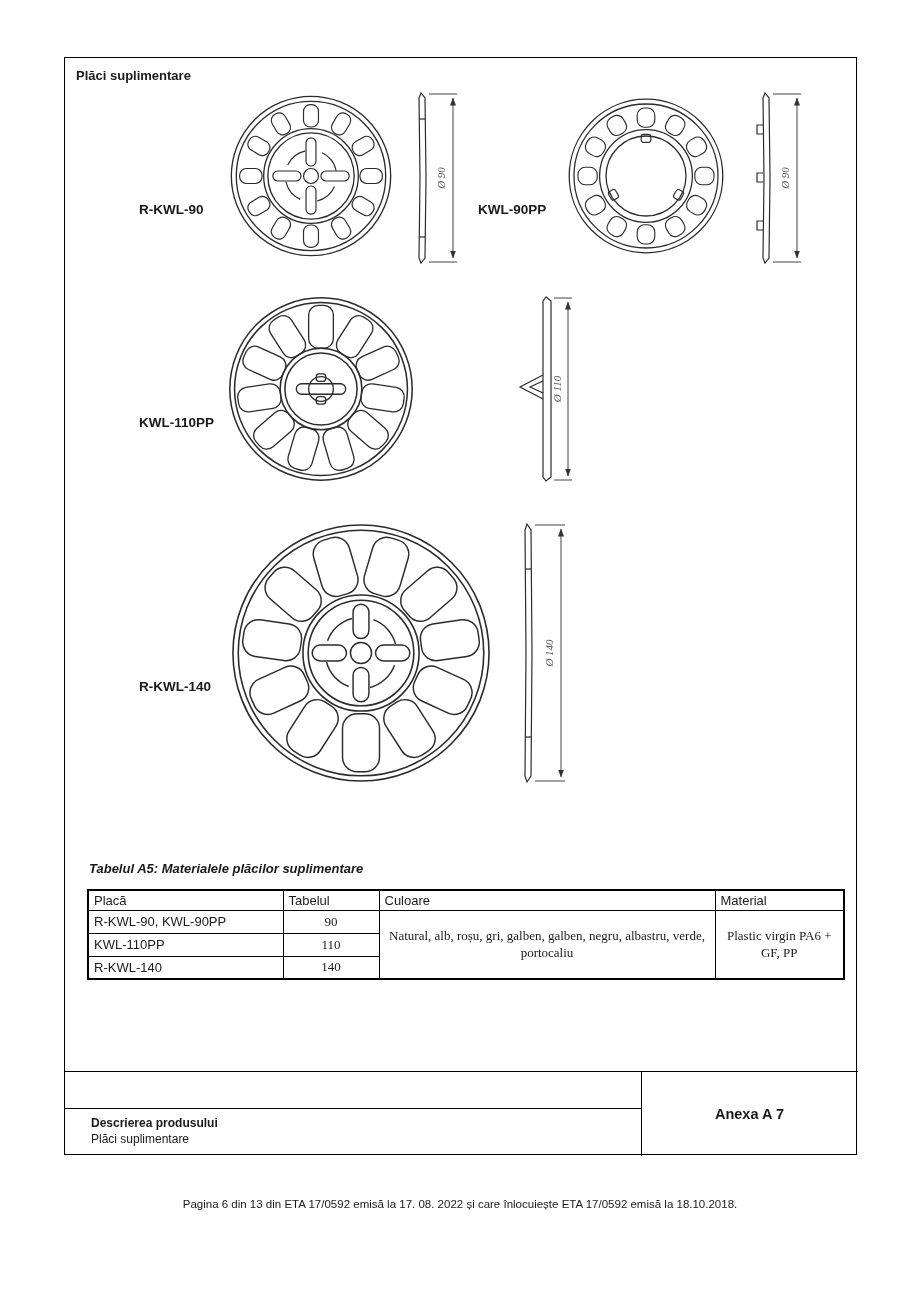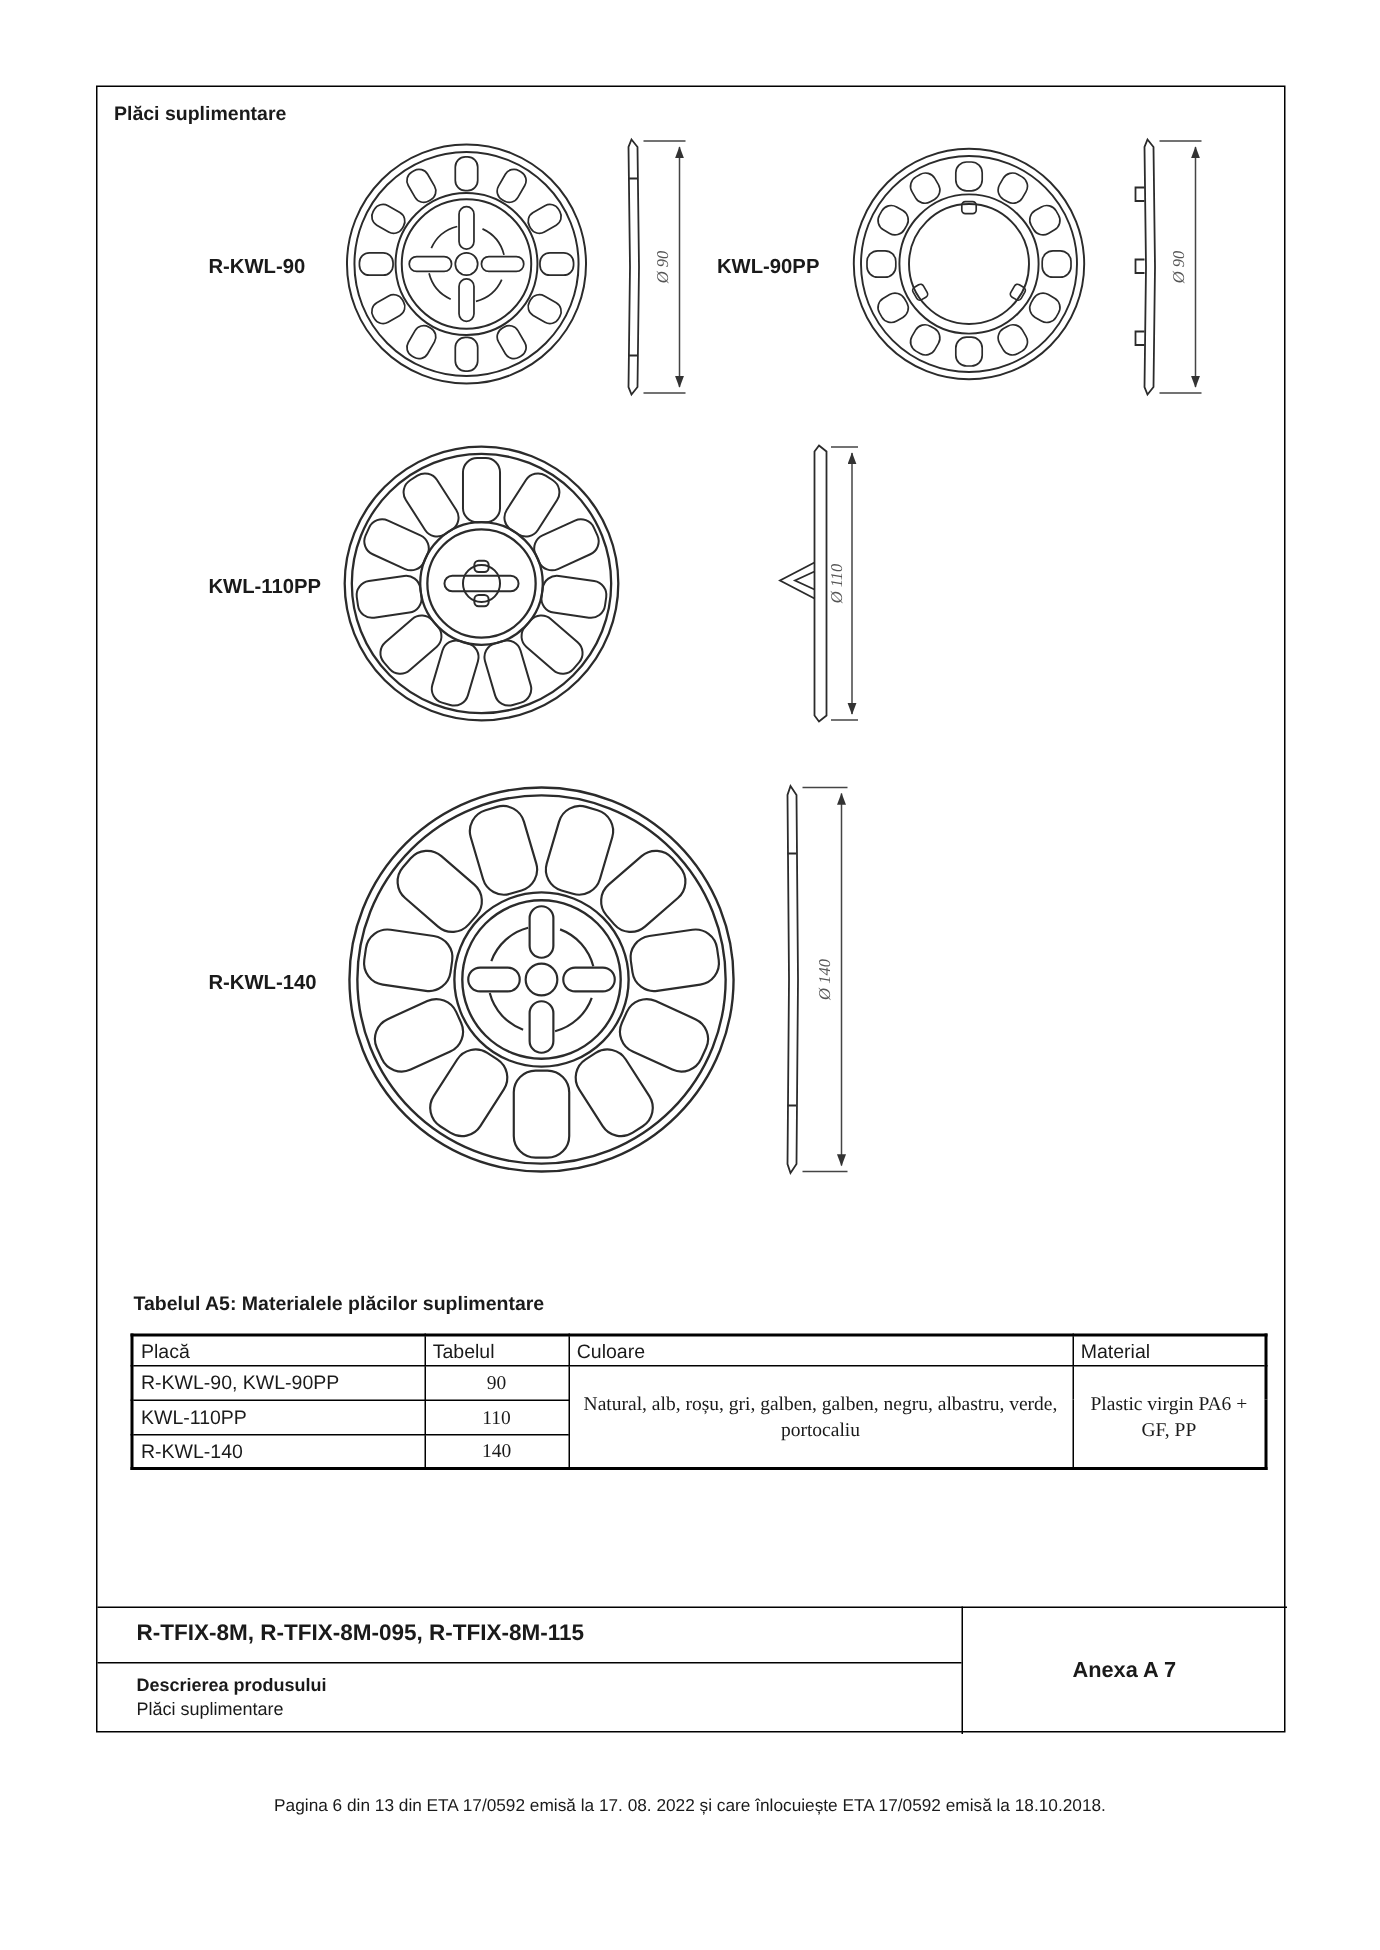--- a/index.html
+++ b/index.html
@@ -8,23 +8,23 @@
     width:920px; height:1300px; position:relative;
     font-family:"Liberation Sans", sans-serif; color:#1a1a1a;
   }
   .abs { position:absolute; }
   .frame {
     position:absolute; left:64px; top:57px; width:793px; height:1098px;
     border:1px solid #000;
     padding-left:37px;
   }
   .section-title { left:11px; top:10px; font-weight:bold; font-size:13px; }
-  .dlabel { position:absolute; font-weight:bold; font-size:13.5px; }
+  .dlabel { position:absolute; font-weight:bold; font-size:13.5px;margin-top:32px; }
   .svgabs { position:absolute; }
-  .table-title { left:24px; top:803px; font-weight:bold; font-size:13px; }
+  .table-title { left:24px; top:803px; font-weight:bold; font-size:13px;font-style:italic; }
   table.mat-table {
     position:absolute; left:22px; top:831px;
     border-collapse:collapse; border:2px solid #000;
     font-size:13px; table-layout:fixed;
   }
   table.mat-table th, table.mat-table td {
     border:1px solid #000; padding:1px 5px; font-weight:normal;margin-top:39px;
   }
   table.mat-table th { text-align:left; height:20px; }
   table.mat-table td { height:23px; }
@@ -275,21 +275,20 @@
       </tr>
       <tr>
         <td class="tl">R-KWL-140</td>
         <td class="tc">140</td>
       </tr>
     </tbody>
   </table>
 
   <div class="abs tb-line-top"></div>
   <div class="abs tb-vline"></div>
-  <div class="abs tb-product">R-TFIX-8M, R-TFIX-8M-095, R-TFIX-8M-115</div>
   <div class="abs tb-line-mid"></div>
   <div class="abs tb-desc-label">Descrierea produsului</div>
   <div class="abs tb-desc-value">Plăci suplimentare</div>
   <div class="abs tb-annex">Anexa A 7</div>
 
 </div>
 
 <div class="page-footer">Pagina 6 din 13 din ETA 17/0592 emisă la 17. 08. 2022  și care înlocuiește ETA 17/0592 emisă la 18.10.2018.</div>
 
 </body></html>

